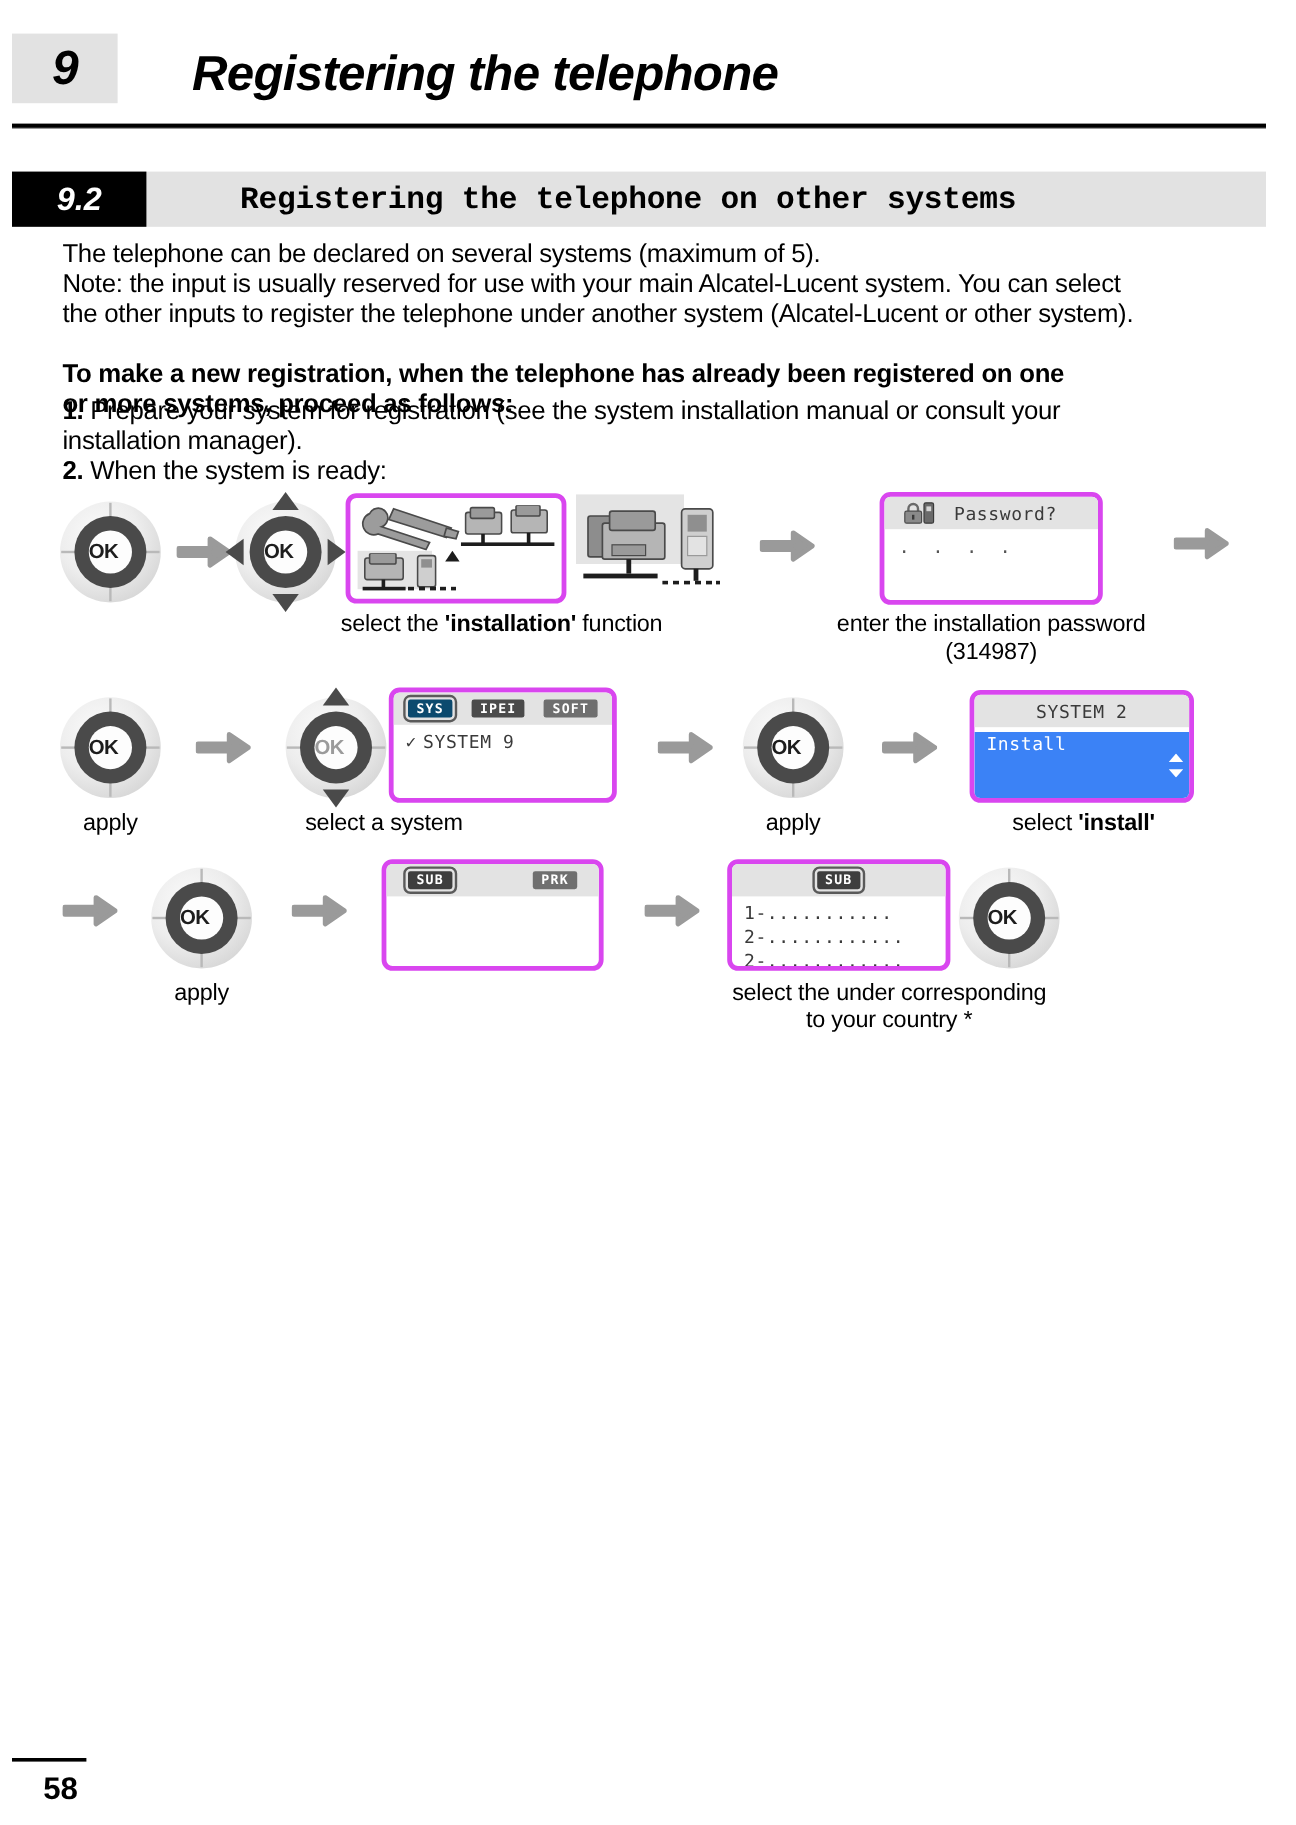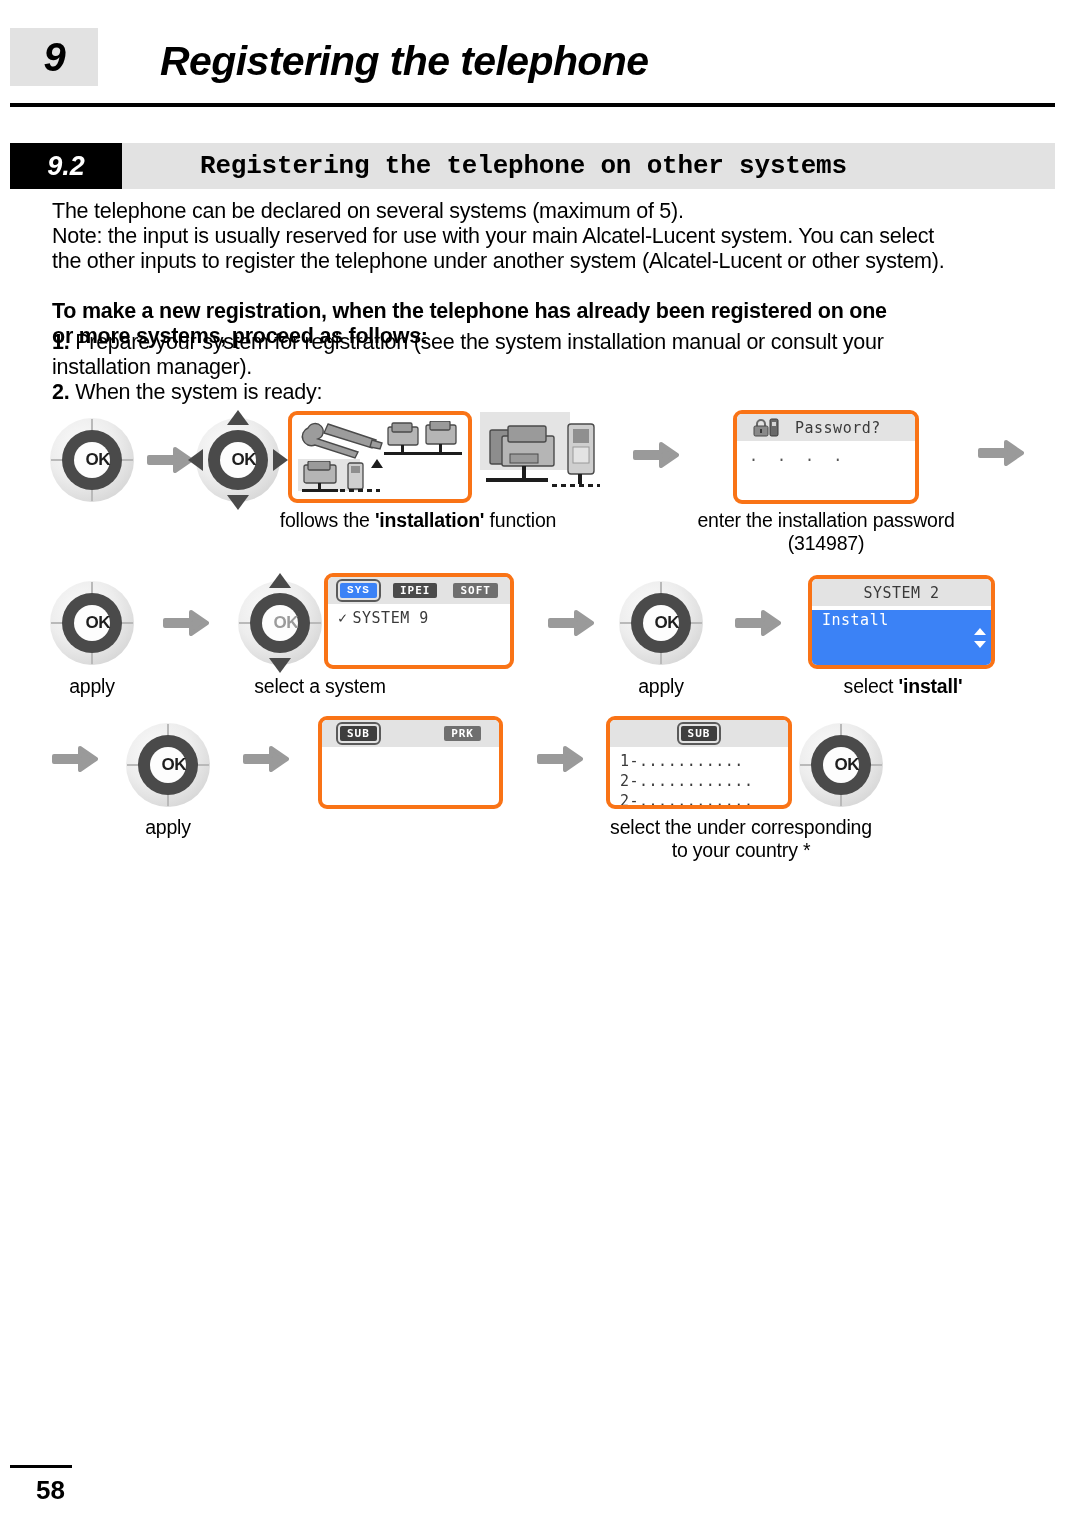--- a/index.html
+++ b/index.html
@@ -65,39 +65,39 @@
   .okwheel .tick.t{left:41px;top:1px;width:2px;height:13px;}
   .okwheel .tick.b{left:41px;top:70px;width:2px;height:13px;}
   .okwheel .tick.l{left:1px;top:41px;width:13px;height:2px;}
   .okwheel .tick.r{left:70px;top:41px;width:13px;height:2px;}
   .okwheel .dark{
     position:absolute;left:12px;top:12px;width:60px;height:60px;border-radius:50%;
     background:#4a4a4a;
   }
   .okwheel .inner{
     position:absolute;left:24px;top:24px;width:36px;height:36px;border-radius:50%;
-    background:#fdfdfd;display:flex;align-items:center;justify-content:flex-end;
+    background:#fdfdfd;display:flex;align-items:center;justify-content:flex-start;
   }
   .okwheel .inner span{
     font-size:17px;font-weight:bold;color:#1d1d1d;letter-spacing:-0.5px;
   }
   .okwheel.grey-label .inner span{color:#9b9b9b;}
   .okwheel .arw{position:absolute;width:0;height:0;}
   .okwheel .arw.up{left:31px;top:-8px;border-left:11px solid transparent;border-right:11px solid transparent;border-bottom:15px solid #4a4a4a;}
   .okwheel .arw.down{left:31px;top:77px;border-left:11px solid transparent;border-right:11px solid transparent;border-top:15px solid #4a4a4a;}
   .okwheel .arw.left{left:-8px;top:31px;border-top:11px solid transparent;border-bottom:11px solid transparent;border-right:15px solid #4a4a4a;}
   .okwheel .arw.right{left:77px;top:31px;border-top:11px solid transparent;border-bottom:11px solid transparent;border-left:15px solid #4a4a4a;}
 
   
   .steparrow{position:absolute;width:46px;height:30px;}
   .steparrow svg{display:block;}
 
   
   .screen{
-    position:absolute;background:#fff;border:4px solid #f97316;border-radius:9px;
+    position:absolute;background:#fff;border:4px solid #d946ef;border-radius:9px;
     box-sizing:border-box;overflow:hidden;
   }
   .screen .titlebar{
     background:#e3e3e3;height:27px;display:flex;align-items:center;
     font-family:"DejaVu Sans Mono", monospace;
   }
   .screen .titlebar .tb-text{
     font-size:15px;color:#3a3a3a;letter-spacing:0.5px;
   }
   .screen .body{padding:4px 0 0 0;}
@@ -113,21 +113,21 @@
   }
 
   
   .chiprow{display:flex;align-items:center;height:27px;background:#e3e3e3;}
   .chip{
     font-family:"DejaVu Sans Mono", monospace;font-size:11px;font-weight:bold;
     letter-spacing:1px;padding:2px 7px;border-radius:2px;line-height:1;
   }
   .chip.dark{background:#4b4b4b;color:#ffffff;}
   .chip.mid{background:#6f6f6f;color:#ffffff;}
-  .chip.sel{outline:2px solid #5a5a5a;outline-offset:2px;background:#3b82f6;color:#fff;font-family:Liberation Mono, monospace;}
+  .chip.sel{outline:2px solid #5a5a5a;outline-offset:2px;background:#0c4a6e;color:#fff;}
   .chip.seldark{outline:2px solid #5a5a5a;outline-offset:2px;background:#3e3e3e;color:#fff;}
 
   
   .caption{
     position:absolute;font-size:19.5px;letter-spacing:-0.2px;
     text-align:center;line-height:23px;color:#000;
   }
   .caption b{font-weight:bold;}
 
   
@@ -285,21 +285,21 @@
     <div class="pw-dots">. . . .</div>
   </div>
 
   <div class="steparrow" style="left:978px;top:438px;">
     <svg width="46" height="30" viewBox="0 0 46 30">
         <path d="M2 12 H28 V4 L44 15 L28 26 V18 H2 Z" fill="#9a9a9a" stroke="#9a9a9a" stroke-width="4" stroke-linejoin="round"></path>
       </svg>
   </div>
 
   <div class="caption" style="left:248px;top:509px;width:340px;">
-    <span>follows the </span><b>'installation'</b><span> function</span>
+    <span>select the </span><b>'installation'</b><span> function</span>
   </div>
   <div class="caption" style="left:676px;top:509px;width:300px;">
     <div>enter the installation password</div>
     <div>(314987)</div>
   </div>
 
   <div class="okwheel" style="left:50px;top:581px;">
     <div class="ring"></div>
     <div class="tick t"></div>
     <div class="tick b"></div>

